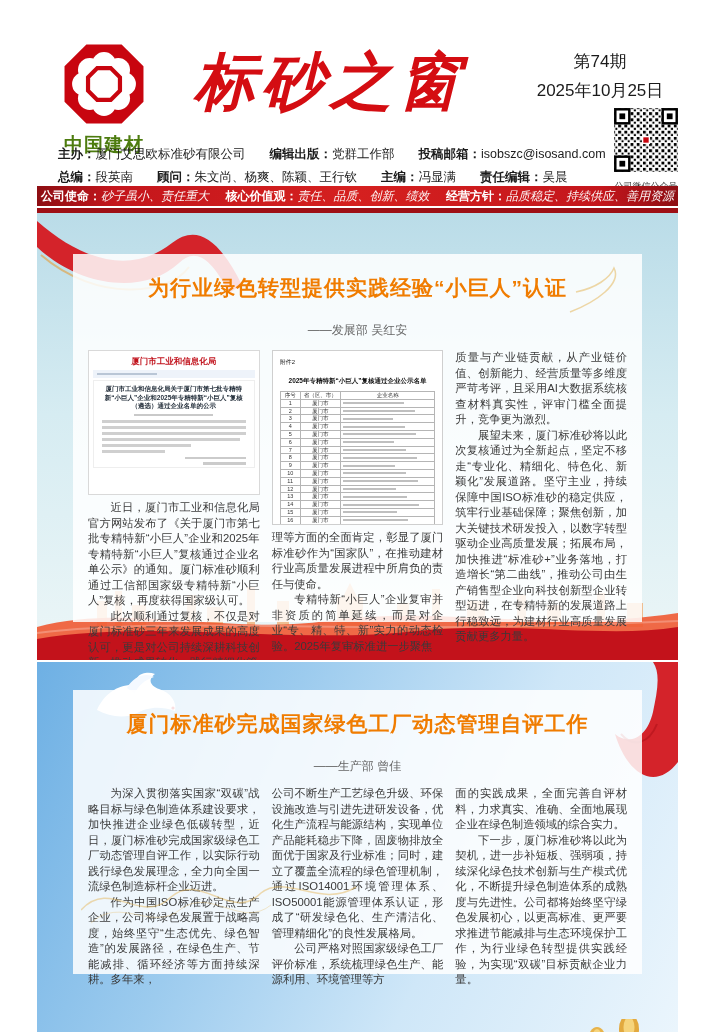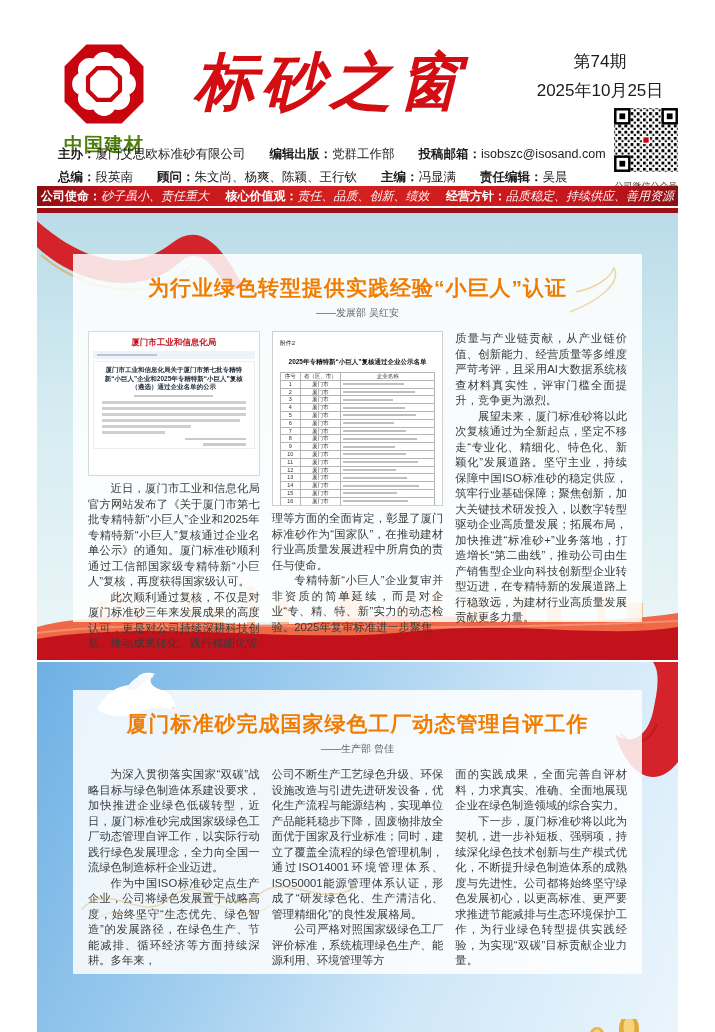--- a/index.html
+++ b/index.html
@@ -37,21 +37,21 @@
   .section { position:absolute; left:37px; width:641px; overflow:hidden; }
   .sec1 { top:213px; height:447px; background:linear-gradient(180deg,#badce8 0%,#d6ecf2 45%,#ecf6f7 100%); }
   .sec2 { top:662px; height:452px; background:linear-gradient(115deg,#6eb0e4 0%,#9ccbee 32%,#cfe7f8 62%,#eef7fd 100%); }
   .deco { position:absolute; pointer-events:none; }
 
   .card { position:absolute; left:36px; width:569px; background:rgba(255,255,255,.85); }
   .card1 { top:41px; height:368px; }
   .card2 { top:28px; height:284px; }
 
   .a-title { margin-top:20px; text-align:center; font-size:21px; font-weight:bold; color:#f07c00; letter-spacing:1px; }
-  .a-byline { margin-top:4px; text-align:center; font-size:10px; color:#666; }
+  .a-byline { margin-top:20px; text-align:center; font-size:12px; color:#666; }
   .cols { display:flex; gap:12px; margin:11px 15px 0; }
   .a-col { flex:1; font-size:11.3px; line-height:15.5px; color:#3a3a3a; text-align:justify; }
   .a-col p { margin:0; text-indent:2em; }
   .a-col p.cont { text-indent:0; }
 
   
   .fig1 { height:145px; border:1px solid #d9d9d9; background:#fff; margin-bottom:5px; padding:3px 4px; overflow:hidden; }
   .f1-top { display:flex; align-items:center; gap:3px; height:14px;flex-direction:column; }
   .f1-site { font-size:8.5px; font-weight:bold; color:#c1121c; white-space:nowrap; }
   .f1-nav { width:13px; height:3px; background:#9db4cf; border-radius:1px; }

